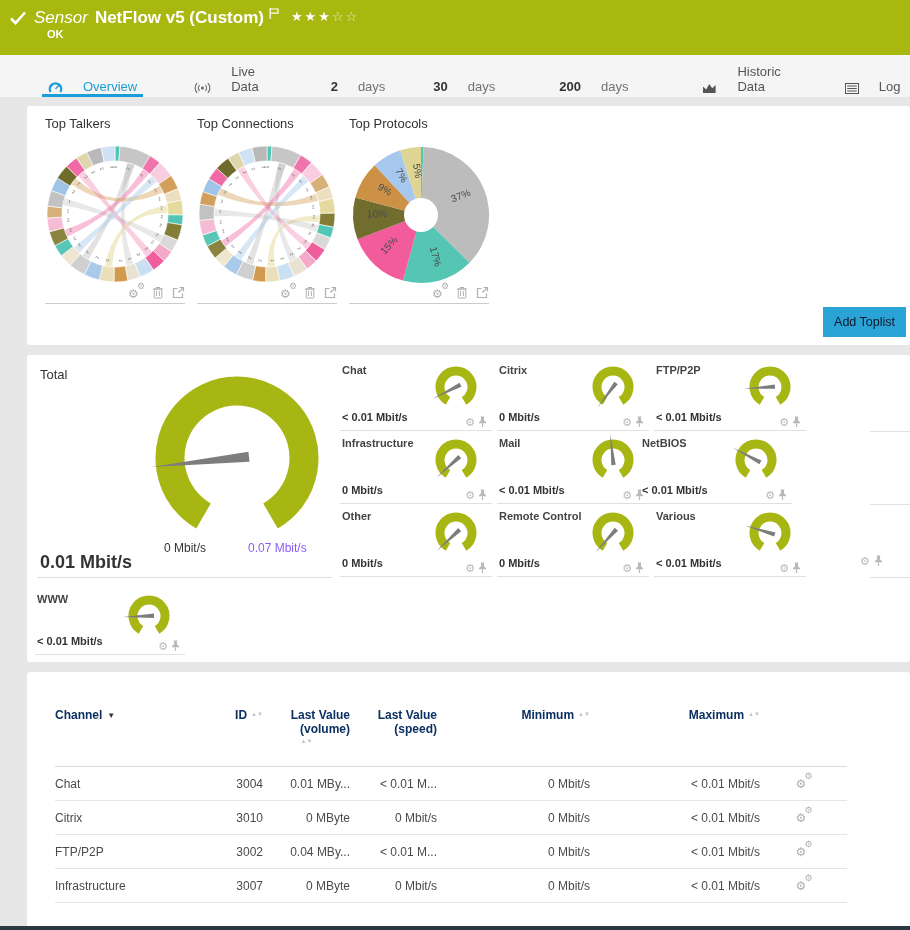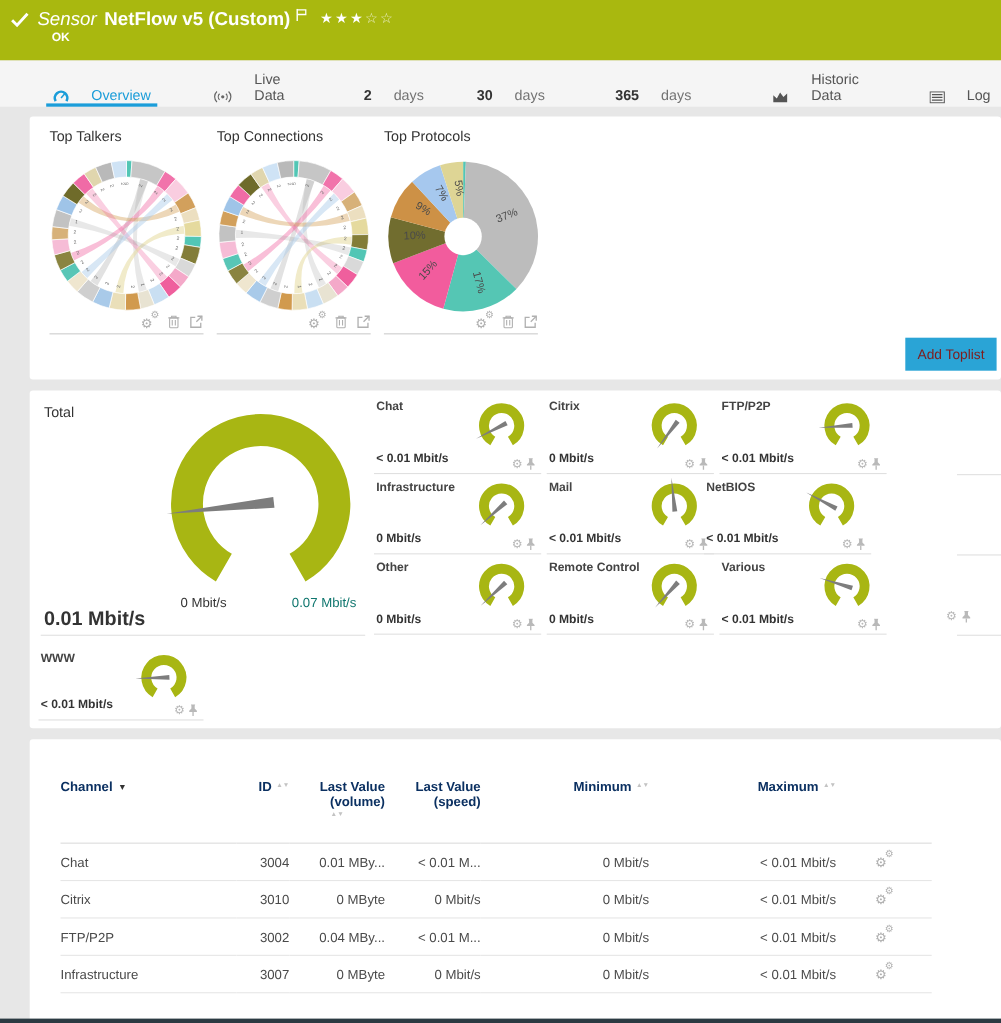--- a/index.html
+++ b/index.html
@@ -44,28 +44,28 @@
   
   .panels{display:flex;padding:10px 0 0 18px;}
   .panel{width:152px;box-sizing:border-box;}
   .panel-title{font-size:13px;color:#333;}
   .panel-chart{margin-top:12px;display:block;}
   .panel-icons{width:140px;display:flex;justify-content:flex-end;align-items:center;gap:8px;margin-top:0px;
                padding-bottom:4px;border-bottom:1px solid #ccc;color:#b3b3b3;}
   .gears{position:relative;display:inline-block;width:16px;height:14px;color:#b0b0b0;}
   .gears .g1{position:absolute;left:0;bottom:-2px;font-size:12px;}
   .gears .g2{position:absolute;right:-1px;top:-4px;font-size:9px;}
-  .add-toplist{position:absolute;right:4px;bottom:8px;background:#2aa4d6;color:#7f1d1d;border:none;
+  .add-toplist{position:absolute;right:4px;bottom:8px;background:#2aa4d6;color:#0f172a;border:none;
                font-size:12.5px;padding:8px 11px;cursor:pointer;font-family:"Liberation Sans",sans-serif;}
 
   
   .total-label{position:absolute;left:13px;top:12px;font-size:13px;color:#333;}
   .total-gauge-svg{position:absolute;left:105px;top:8px;}
   .scale-min{position:absolute;left:123px;top:186px;width:70px;text-align:center;font-size:12px;color:#333;}
-  .scale-max{position:absolute;left:221px;top:186px;width:76px;text-align:right;font-size:12px;color:#0f766e;}
+  .scale-max{position:absolute;left:221px;top:186px;width:76px;text-align:left;font-size:12px;color:#8b5cf6;}
   .total-value{position:absolute;left:13px;top:197px;font-size:18px;font-weight:bold;color:#333;}
   .total-icons{position:absolute;left:833px;top:200px;display:flex;gap:4px;align-items:center;color:#b9b9b9;}
   .tline{position:absolute;left:10px;top:222px;width:295px;border-top:1px solid #e0e0e0;}
   .stub{position:absolute;left:843px;width:40px;border-top:1px solid #e0e0e0;}
   .gcell{position:absolute;width:152px;height:73px;border-bottom:1px solid #e0e0e0;box-sizing:border-box;}
   .gname{position:absolute;left:2px;top:6px;font-size:11px;font-weight:bold;color:#444;}
   .gval{position:absolute;left:2px;bottom:7px;font-size:11px;font-weight:bold;color:#333;}
   .gsvg{position:absolute;right:6px;top:3px;}
   .mini{position:absolute;right:5px;bottom:2px;display:flex;gap:3px;align-items:center;color:#b9b9b9;}
   .gear-mini{font-size:11px;line-height:10px;}
@@ -129,21 +129,21 @@
   </div>
   <div class="tab">
     <span class="num">2</span>
     <span class="word">days</span>
   </div>
   <div class="tab">
     <span class="num">30</span>
     <span class="word">days</span>
   </div>
   <div class="tab">
-    <span class="num">365</span>
+    <span class="num">200</span>
     <span class="word">days</span>
   </div>
   <div class="tab">
     <span class="tab-icon">
       <svg width="15" height="12" viewBox="0 0 15 12">
           <path d="M1 11 V4.5 L4.2 7.5 L7.2 2 L10.2 6.2 L13.6 3 V11 Z" fill="#555"></path>
         </svg>
     </span>
     <span>Historic Data</span>
   </div>

